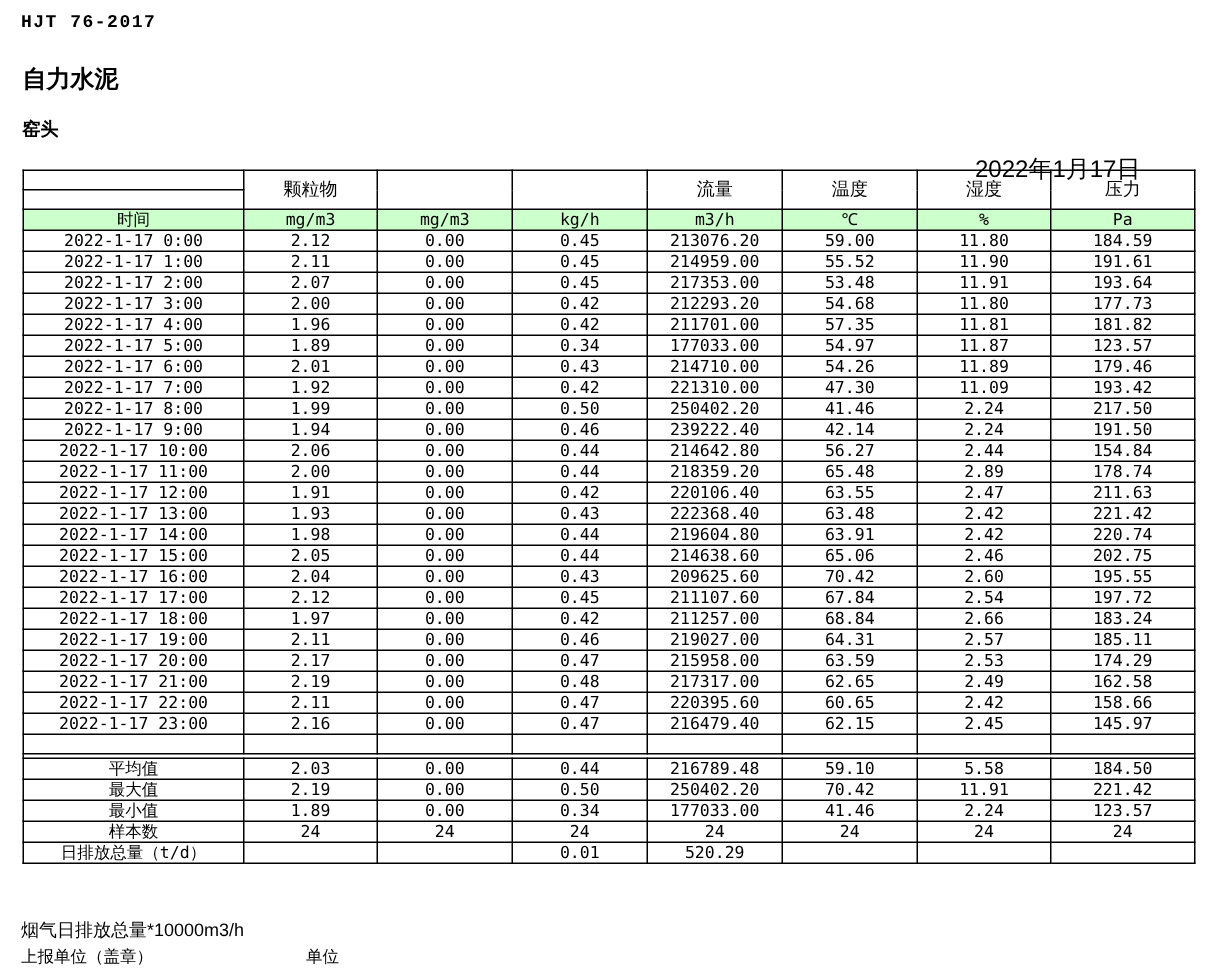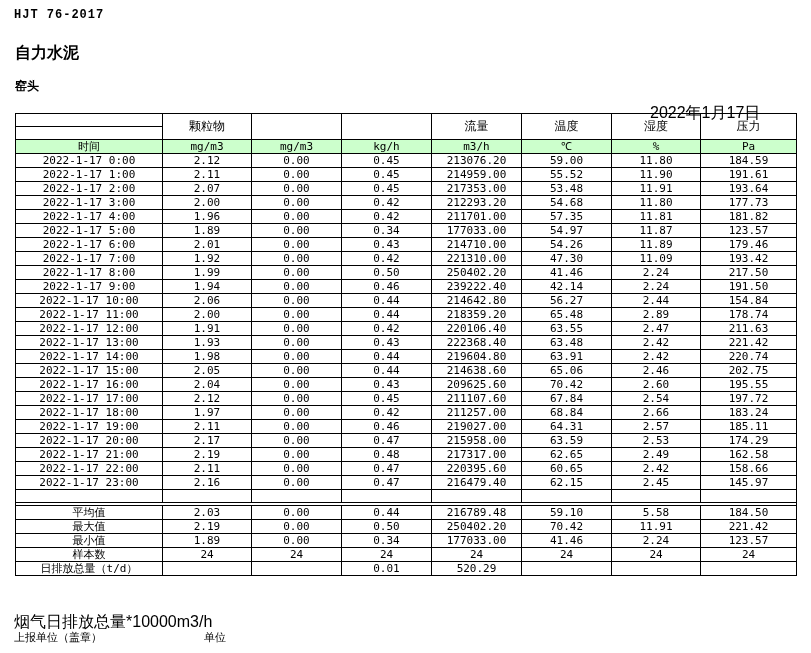--- a/index.html
+++ b/index.html
@@ -18,21 +18,21 @@
          font-family:"DejaVu Sans Mono",monospace;}
   table.report td{border:1px solid #000;text-align:center;vertical-align:middle;
          font-size:11px;height:13px;line-height:13px;padding:0;
          overflow:hidden;white-space:nowrap;}
   tr.grp td{font-size:12px;margin-top:20px;}
   tr.grp td.half{height:12px;}
   tr.units td{background:var(--green,#ccffcc);}
   tr.empty td{height:12px;}
   tr.spacer td{height:2px;border-left:1px solid #000;border-right:1px solid #000;
                border-top:1px solid #000;border-bottom:1px solid #000;}
-  .footer-note{position:absolute;left:14px;top:612px;font-size:16px;}
+  .footer-note{position:absolute;left:14px;top:612px;font-size:12px;}
   .footer-line2{position:absolute;left:14px;top:630px;font-size:11px;}
   .footer-line2 .report-unit{display:inline-block;width:190px;}
 </style>
 </head>
 <body>
 
 <div class="page">
 
   <div class="doc-code">HJT 76-2017</div>
   <div class="company">自力水泥</div>

